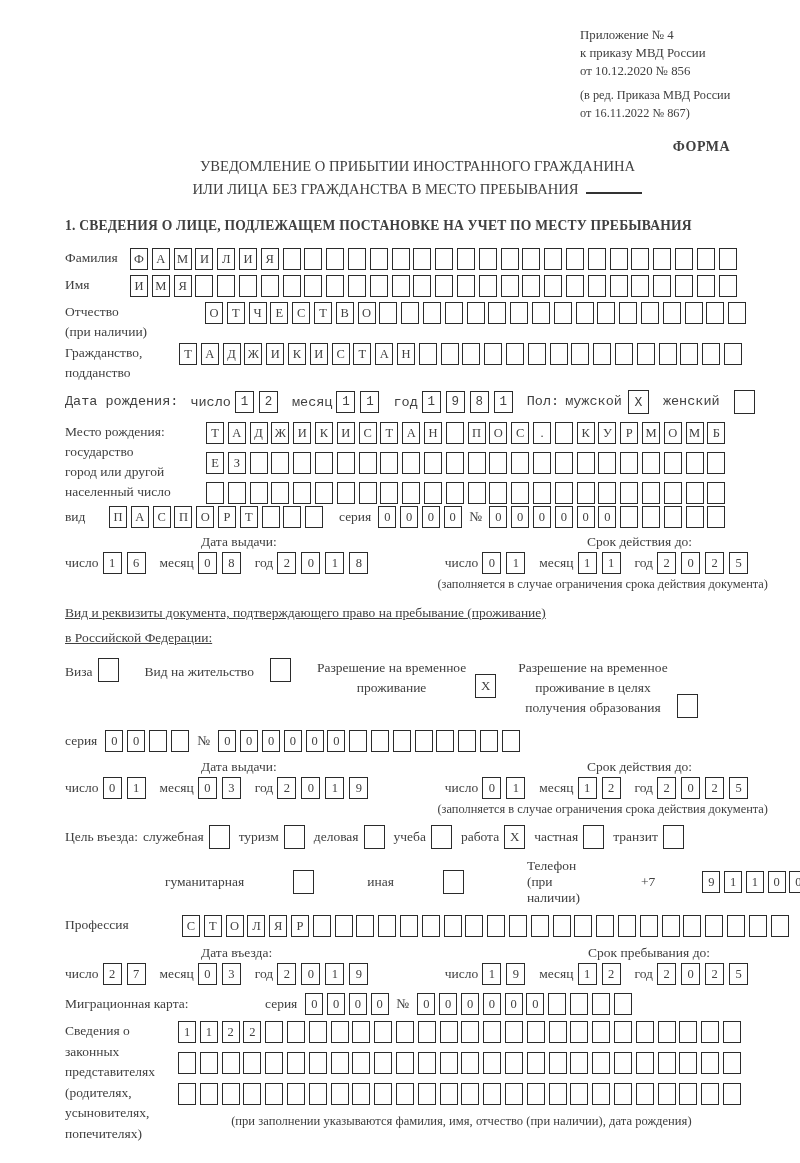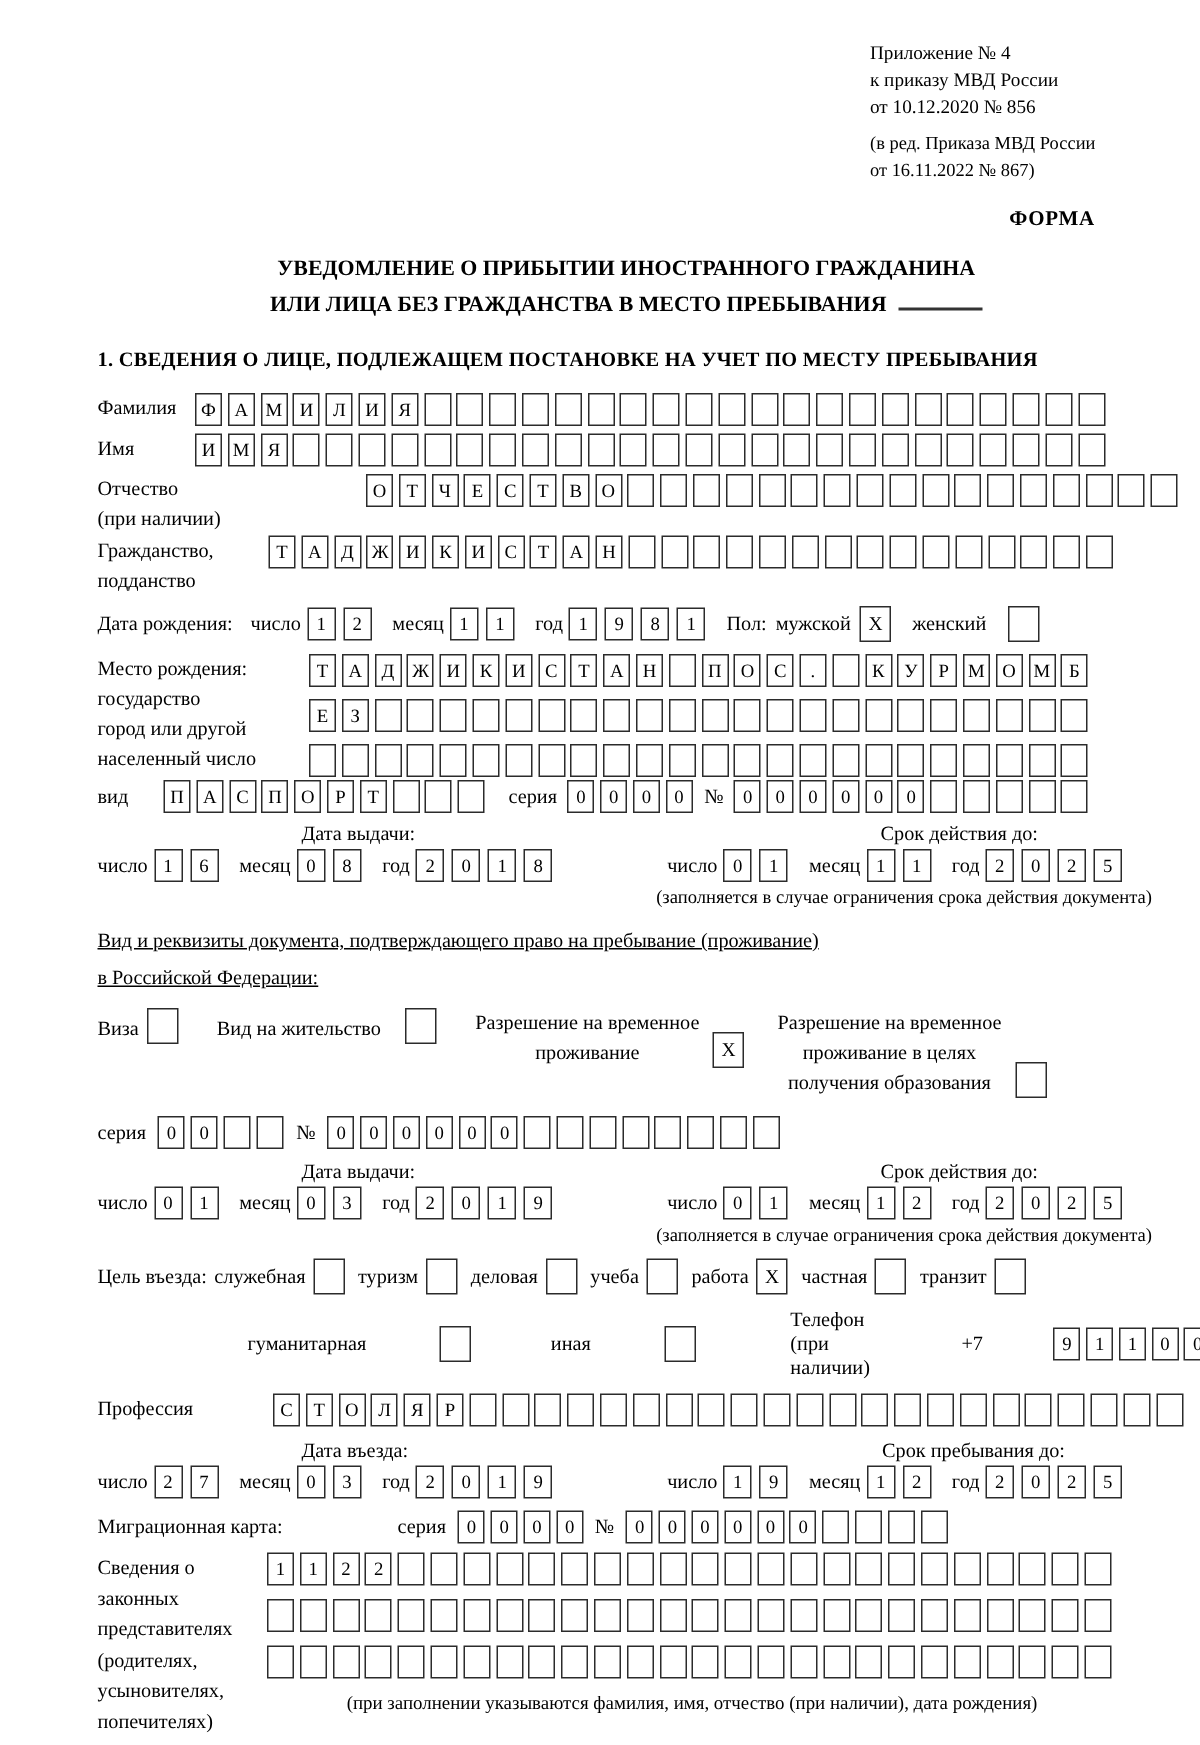--- a/index.html
+++ b/index.html
@@ -1,24 +1,24 @@
 <!DOCTYPE html>
 <html><head>
 <meta charset="utf-8">
 <style>
   html,body{margin:0;padding:0;background:#fff;}
   .page{
     width:800px;height:1163px;box-sizing:border-box;background:#ffffff;
-    font-family:"Liberation Serif", "DejaVu Serif", serif;color:#000000;
+    font-family:"Liberation Serif", "DejaVu Serif", serif;color:#404040;
     padding:26px 30px 0 65px;overflow:hidden;position:relative;
   }
   .appendix{margin-left:auto;width:190px;font-size:12.8px;line-height:18px;}
   .edition{margin-left:auto;width:190px;font-size:12.3px;line-height:18px;margin-top:6px;}
   .forma{text-align:right;padding-right:40px;font-weight:bold;font-size:14px;margin-top:17px;letter-spacing:.5px;}
-  .title{text-align:center;font-weight:bold;font-size:14.6px;line-height:23px;margin-top:13px;}
+  .title{text-align:center;font-weight:normal;font-size:14.6px;line-height:23px;}
   .title-underline{display:inline-block;width:56px;border-bottom:2px solid #333;height:14px;margin-left:8px;}
   .sec-heading{font-weight:bold;font-size:13.6px;margin-top:17px;margin-bottom:14px;letter-spacing:.2px;}
   .frow{display:flex;align-items:flex-start;margin-bottom:5px;flex-wrap:nowrap;}
   .frow.center{align-items:center;}
   .flabel{font-size:13.5px;line-height:20px;flex:0 0 auto;}
   .cells{display:flex;flex:0 0 auto;}
   .cell{
     width:16px;height:20px;border:1.5px solid #2b2b2b;margin-right:3.8px;
     display:flex;align-items:center;justify-content:center;
     font-size:12.5px;flex:0 0 auto;background:#fff;
@@ -137,21 +137,21 @@
         <span class="cell"></span>
         <span class="cell"></span>
         <span class="cell"></span>
         <span class="cell"></span>
         <span class="cell"></span>
         <span class="cell"></span>
         <span class="cell"></span>
       </div>
   </div>
 
-  <div class="frow" style="margin-bottom:1px;gap:39px;">
+  <div class="frow" style="margin-bottom:1px;">
     <div class="flabel" style="width:140px">
       <div>Отчество</div>
       <div>(при наличии)</div>
     </div>
     <div class="cells">
         <span class="cell">О</span>
         <span class="cell">Т</span>
         <span class="cell">Ч</span>
         <span class="cell">Е</span>
         <span class="cell">С</span>
@@ -206,21 +206,21 @@
         <span class="cell"></span>
         <span class="cell"></span>
         <span class="cell"></span>
         <span class="cell"></span>
         <span class="cell"></span>
         <span class="cell"></span>
         <span class="cell"></span>
       </div>
   </div>
 
-  <div class="frow center" style="margin-bottom:8px;">
+  <div class="frow center" style="margin-bottom:8px;font-family:Liberation Mono, monospace;">
     <span class="flabel">Дата рождения:</span>
     <span class="dategroup" style="margin-left:12px;">
       <span class="lbl">число</span>
       <span class="cells">
           <span class="cell">1</span>
           <span class="cell">2</span>
         </span>
       <span class="lbl">месяц</span>
       <span class="cells">
           <span class="cell">1</span>

